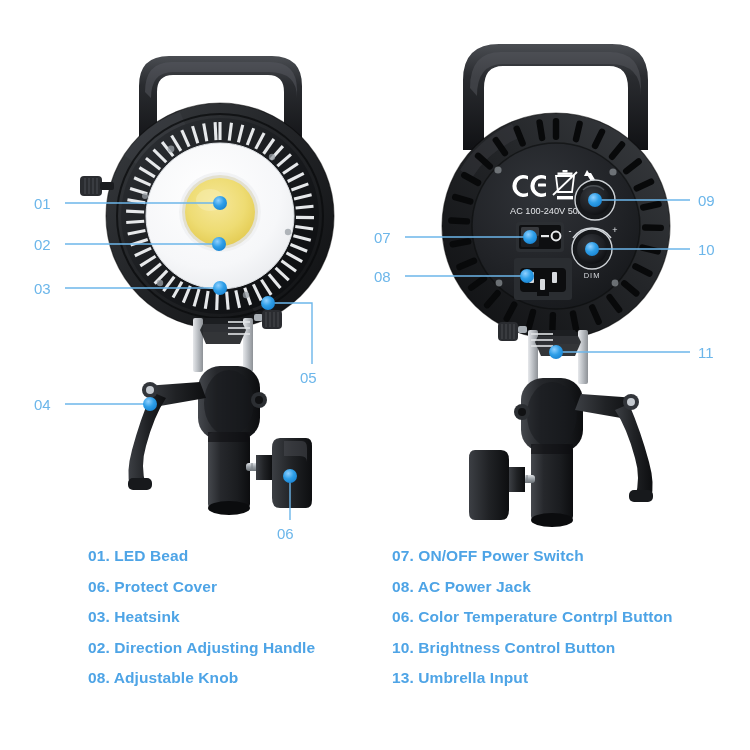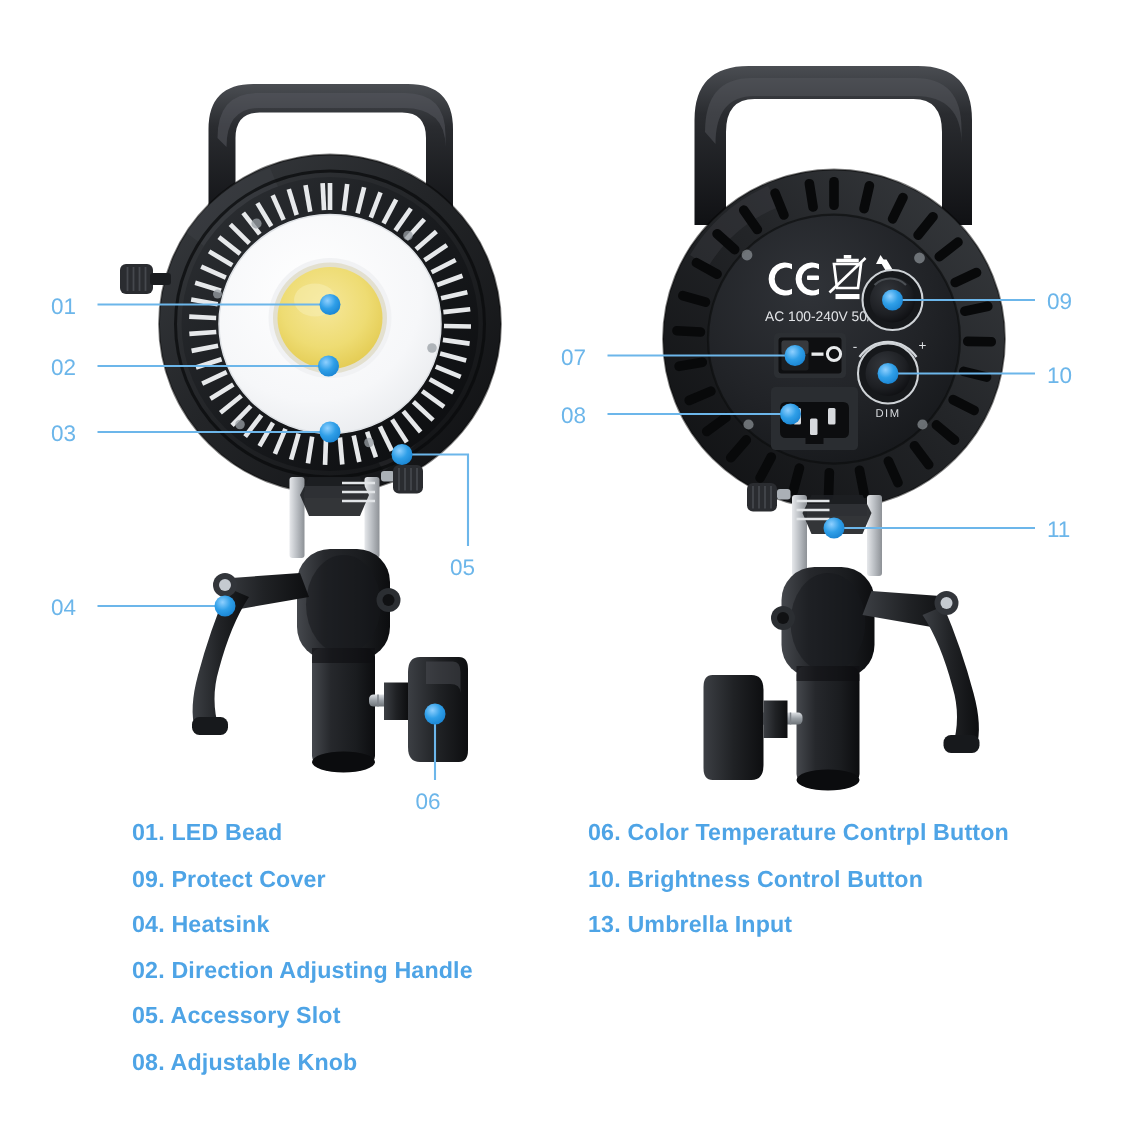--- a/index.html
+++ b/index.html
@@ -497,24 +497,25 @@
     <text class="callout-num" id="cn08" x="374" y="282">08</text>
     <text class="callout-num" id="cn09" x="698" y="206">09</text>
     <text class="callout-num" id="cn10" x="698" y="255">10</text>
     <text class="callout-num" id="cn11" x="698" y="358">11</text>
   </g>
 </svg>
 
 <div class="legend">
   <div class="legend-col left">
     <div class="legend-item">01. LED Bead</div>
-    <div class="legend-item">09. Protect Cover</div>
-    <div class="legend-item">04. Heatsink</div>
+    <div class="legend-item">06. Protect Cover</div>
+    <div class="legend-item">03. Heatsink</div>
     <div class="legend-item">02. Direction Adjusting Handle</div>
-    <div class="legend-item">05. Accessory Slot</div>
     <div class="legend-item">08. Adjustable Knob</div>
   </div>
   <div class="legend-col right">
+    <div class="legend-item">07. ON/OFF Power Switch</div>
+    <div class="legend-item">08. AC Power Jack</div>
     <div class="legend-item">06. Color Temperature Contrpl Button</div>
     <div class="legend-item">10. Brightness Control Button</div>
     <div class="legend-item">13. Umbrella Input</div>
   </div>
 </div>
 
 </body></html>

